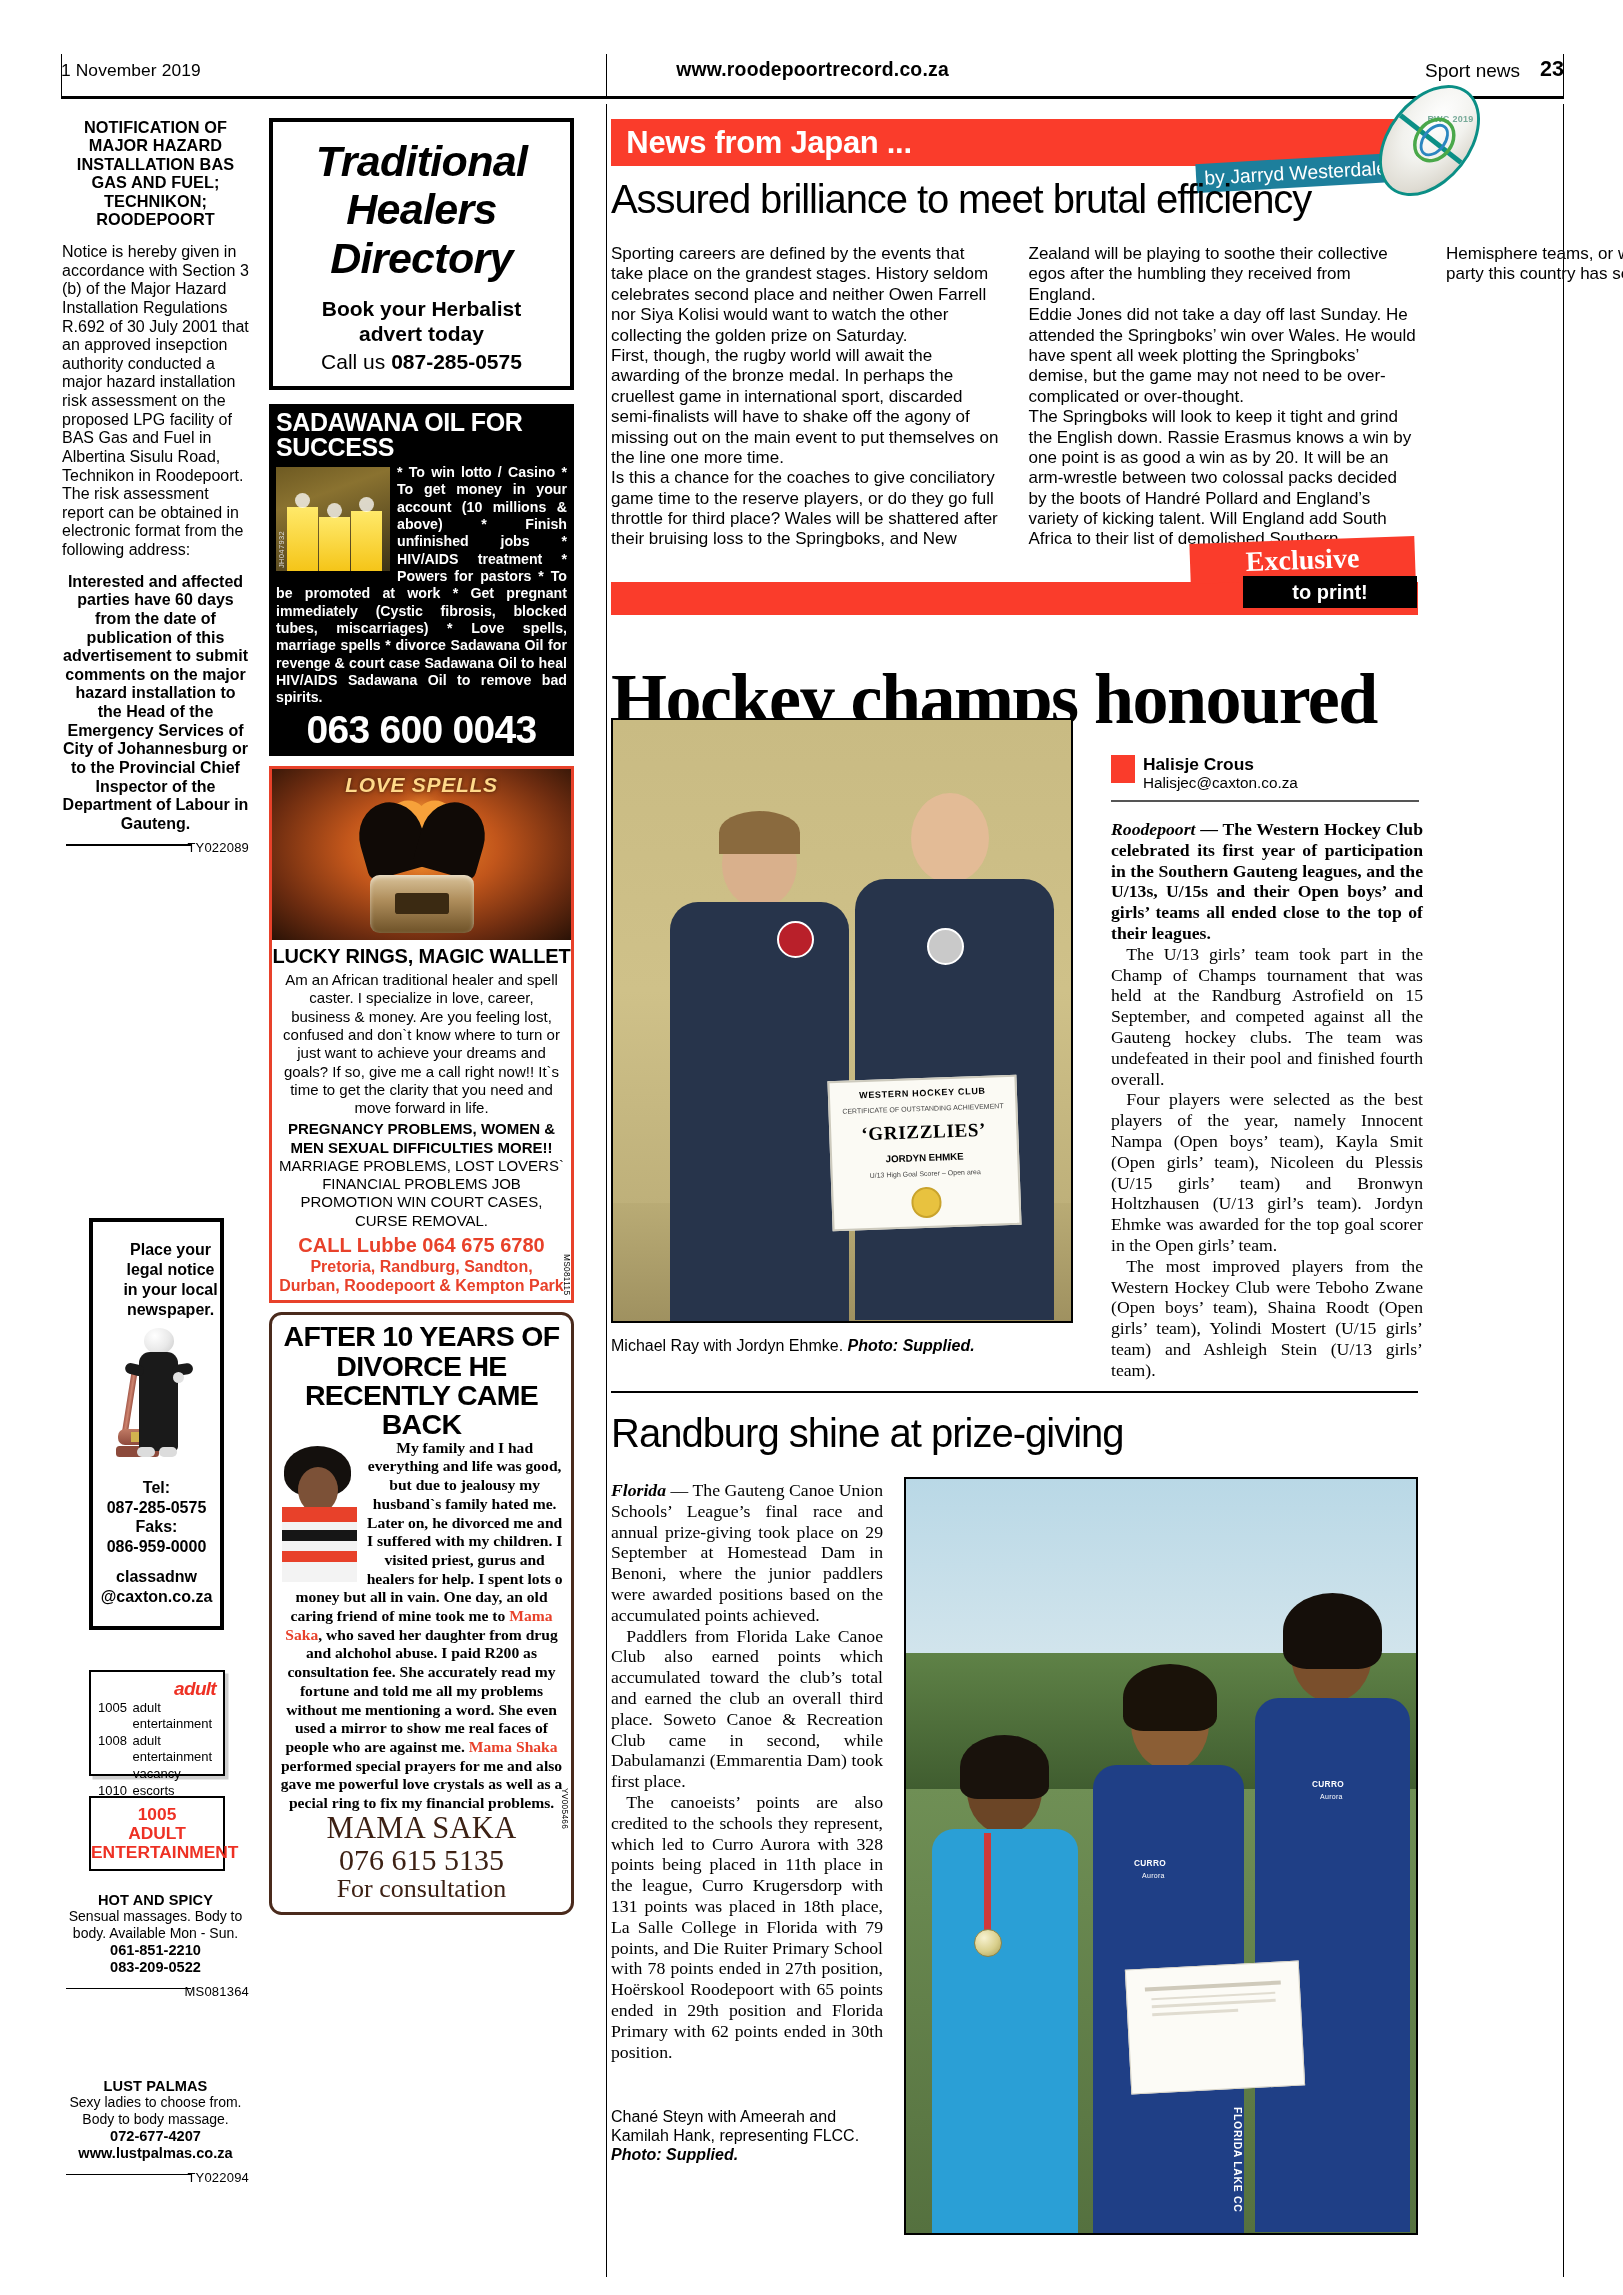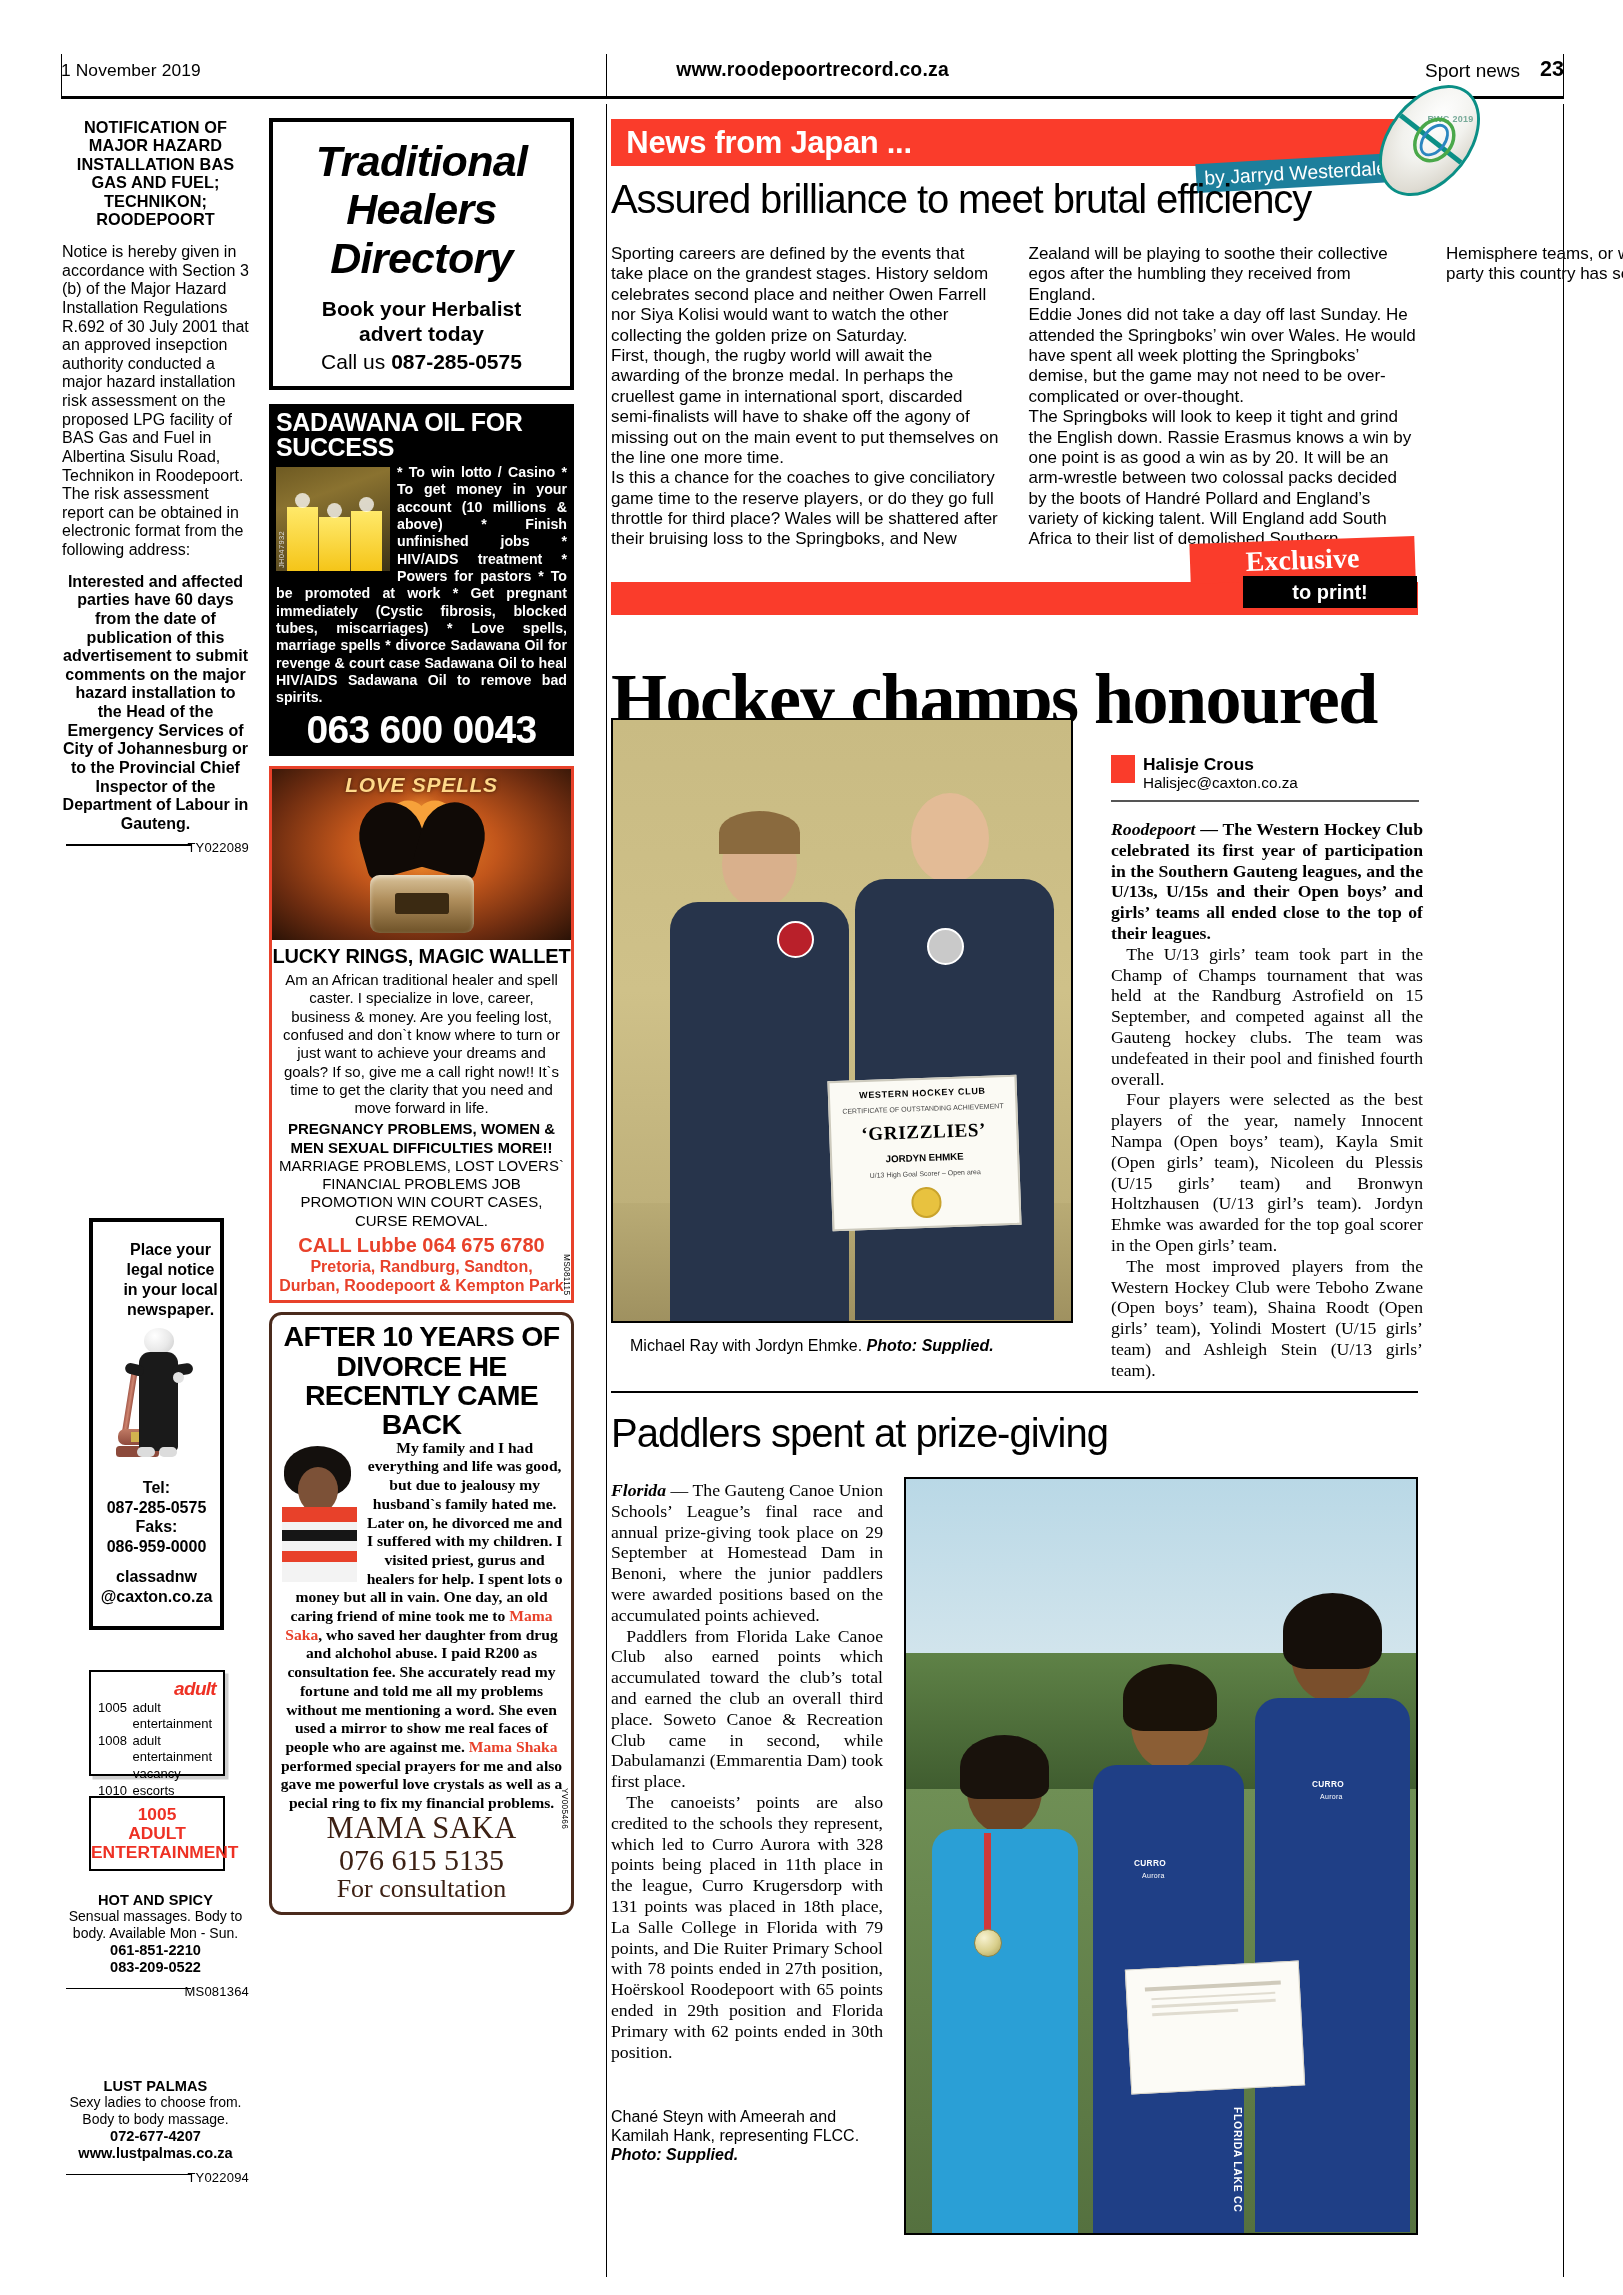--- a/index.html
+++ b/index.html
@@ -251,21 +251,21 @@
   .cert-t{ text-align:center; font-size:9px; font-weight:700; margin-top:8.3px; letter-spacing:0.7px;}
   .cert-b{ text-align:center; font-size:19px; font-weight:700; font-family:"Liberation Serif", serif;
     letter-spacing:0.7px; margin-top:8.3px;}
   .cert-s{ text-align:center; font-size:7px; margin-top:7px; color:#444;}
   .cert-n{ text-align:center; font-size:9.7px; margin-top:9.7px; font-weight:700;}
   .cert-seal{ position:absolute; left:50%; transform:translateX(-50%); bottom:8.3px;
     width:30.5px; height:30.5px; border-radius:50%; background:#e8c23f; border:2.1px solid #c9a32c;}
   .badge{ position:absolute; width:37px; height:37px; border-radius:50%; background:#b9202a; border:2.1px solid #fff;}
 
   .hockey-cap{
-    position:absolute; left:630px; top:1336px; width:462px; font-size:16px; line-height:1.2;
+    position:absolute; left:611px; top:1336px; width:462px; font-size:16px; line-height:1.2;
   }
   .hockey-cap i{ font-weight:700; font-style:italic;}
 
   
   .hk-byline{ position:absolute; left:1111px; top:755px; width:308px; }
   .hk-swatch{ float:left; width:23.6px; height:28px; background:#fa3c2b; margin-right:8.3px;}
   .hk-name{ font-size:17.4px; font-weight:700; line-height:1.1;}
   .hk-mail{ font-size:15.3px; line-height:1.15;}
   .hk-rule{ position:absolute; left:1111px; top:800px; width:308px; height:2.1px; background:#555;}
   .hk-body{
@@ -558,21 +558,21 @@
 <div class="hk-rule"></div>
 
 <div class="hk-body">
   <p class="lead"><i>Roodepoort</i><span> — </span><span>The Western Hockey Club celebrated its first year of participation in the Southern Gauteng leagues, and the U/13s, U/15s and their Open boys’ and girls’ teams all ended close to the top of their leagues.</span></p>
   <p>The U/13 girls’ team took part in the Champ of Champs tournament that was held at the Randburg Astrofield on 15 September, and competed against all the Gauteng hockey clubs. The team was undefeated in their pool and finished fourth overall.</p>
   <p>Four players were selected as the best players of the year, namely Innocent Nampa (Open boys’ team), Kayla Smit (Open girls’ team), Nicoleen du Plessis (U/15 girls’ team) and Bronwyn Holtzhausen (U/13 girl’s team). Jordyn Ehmke was awarded for the top goal scorer in the Open girls’ team.</p>
   <p>The most improved players from the Western Hockey Club were Teboho Zwane (Open boys’ team), Shaina Roodt (Open girls’ team), Yolindi Mostert (U/15 girls’ team) and Ashleigh Stein (U/13 girls’ team).</p>
 </div>
 
 <div class="pad-rule"></div>
-<div class="pad-head">Paddlers spent at prize-giving</div>
+<div class="pad-head">Randburg shine at prize-giving</div>
 
 <div class="pad-body">
   <p class="lead"><i>Florida</i><span> — </span><span>The Gauteng Canoe Union Schools’ League’s final race and annual prize-giving took place on 29 September at Homestead Dam in Benoni, where the junior paddlers were awarded positions based on the accumulated points achieved.</span></p>
   <p>Paddlers from Florida Lake Canoe Club also earned points which accumulated toward the club’s total and earned the club an overall third place. Soweto Canoe &amp; Recreation Club came in second, while Dabulamanzi (Emmarentia Dam) took first place.</p>
   <p>The canoeists’ points are also credited to the schools they represent, which led to Curro Aurora with 328 points being placed in 11th place in the league, Curro Krugersdorp with 131 points was placed in 18th place, La Salle College in Florida with 79 points, and Die Ruiter Primary School with 78 points ended in 27th position, Hoërskool Roodepoort with 65 points ended in 29th position and Florida Primary with 62 points ended in 30th position.</p>
 </div>
 
 <div class="pad-cap">
   <span>Chané Steyn with Ameerah and Kamilah Hank, representing FLCC.</span><i>Photo: Supplied.</i>
 </div>

